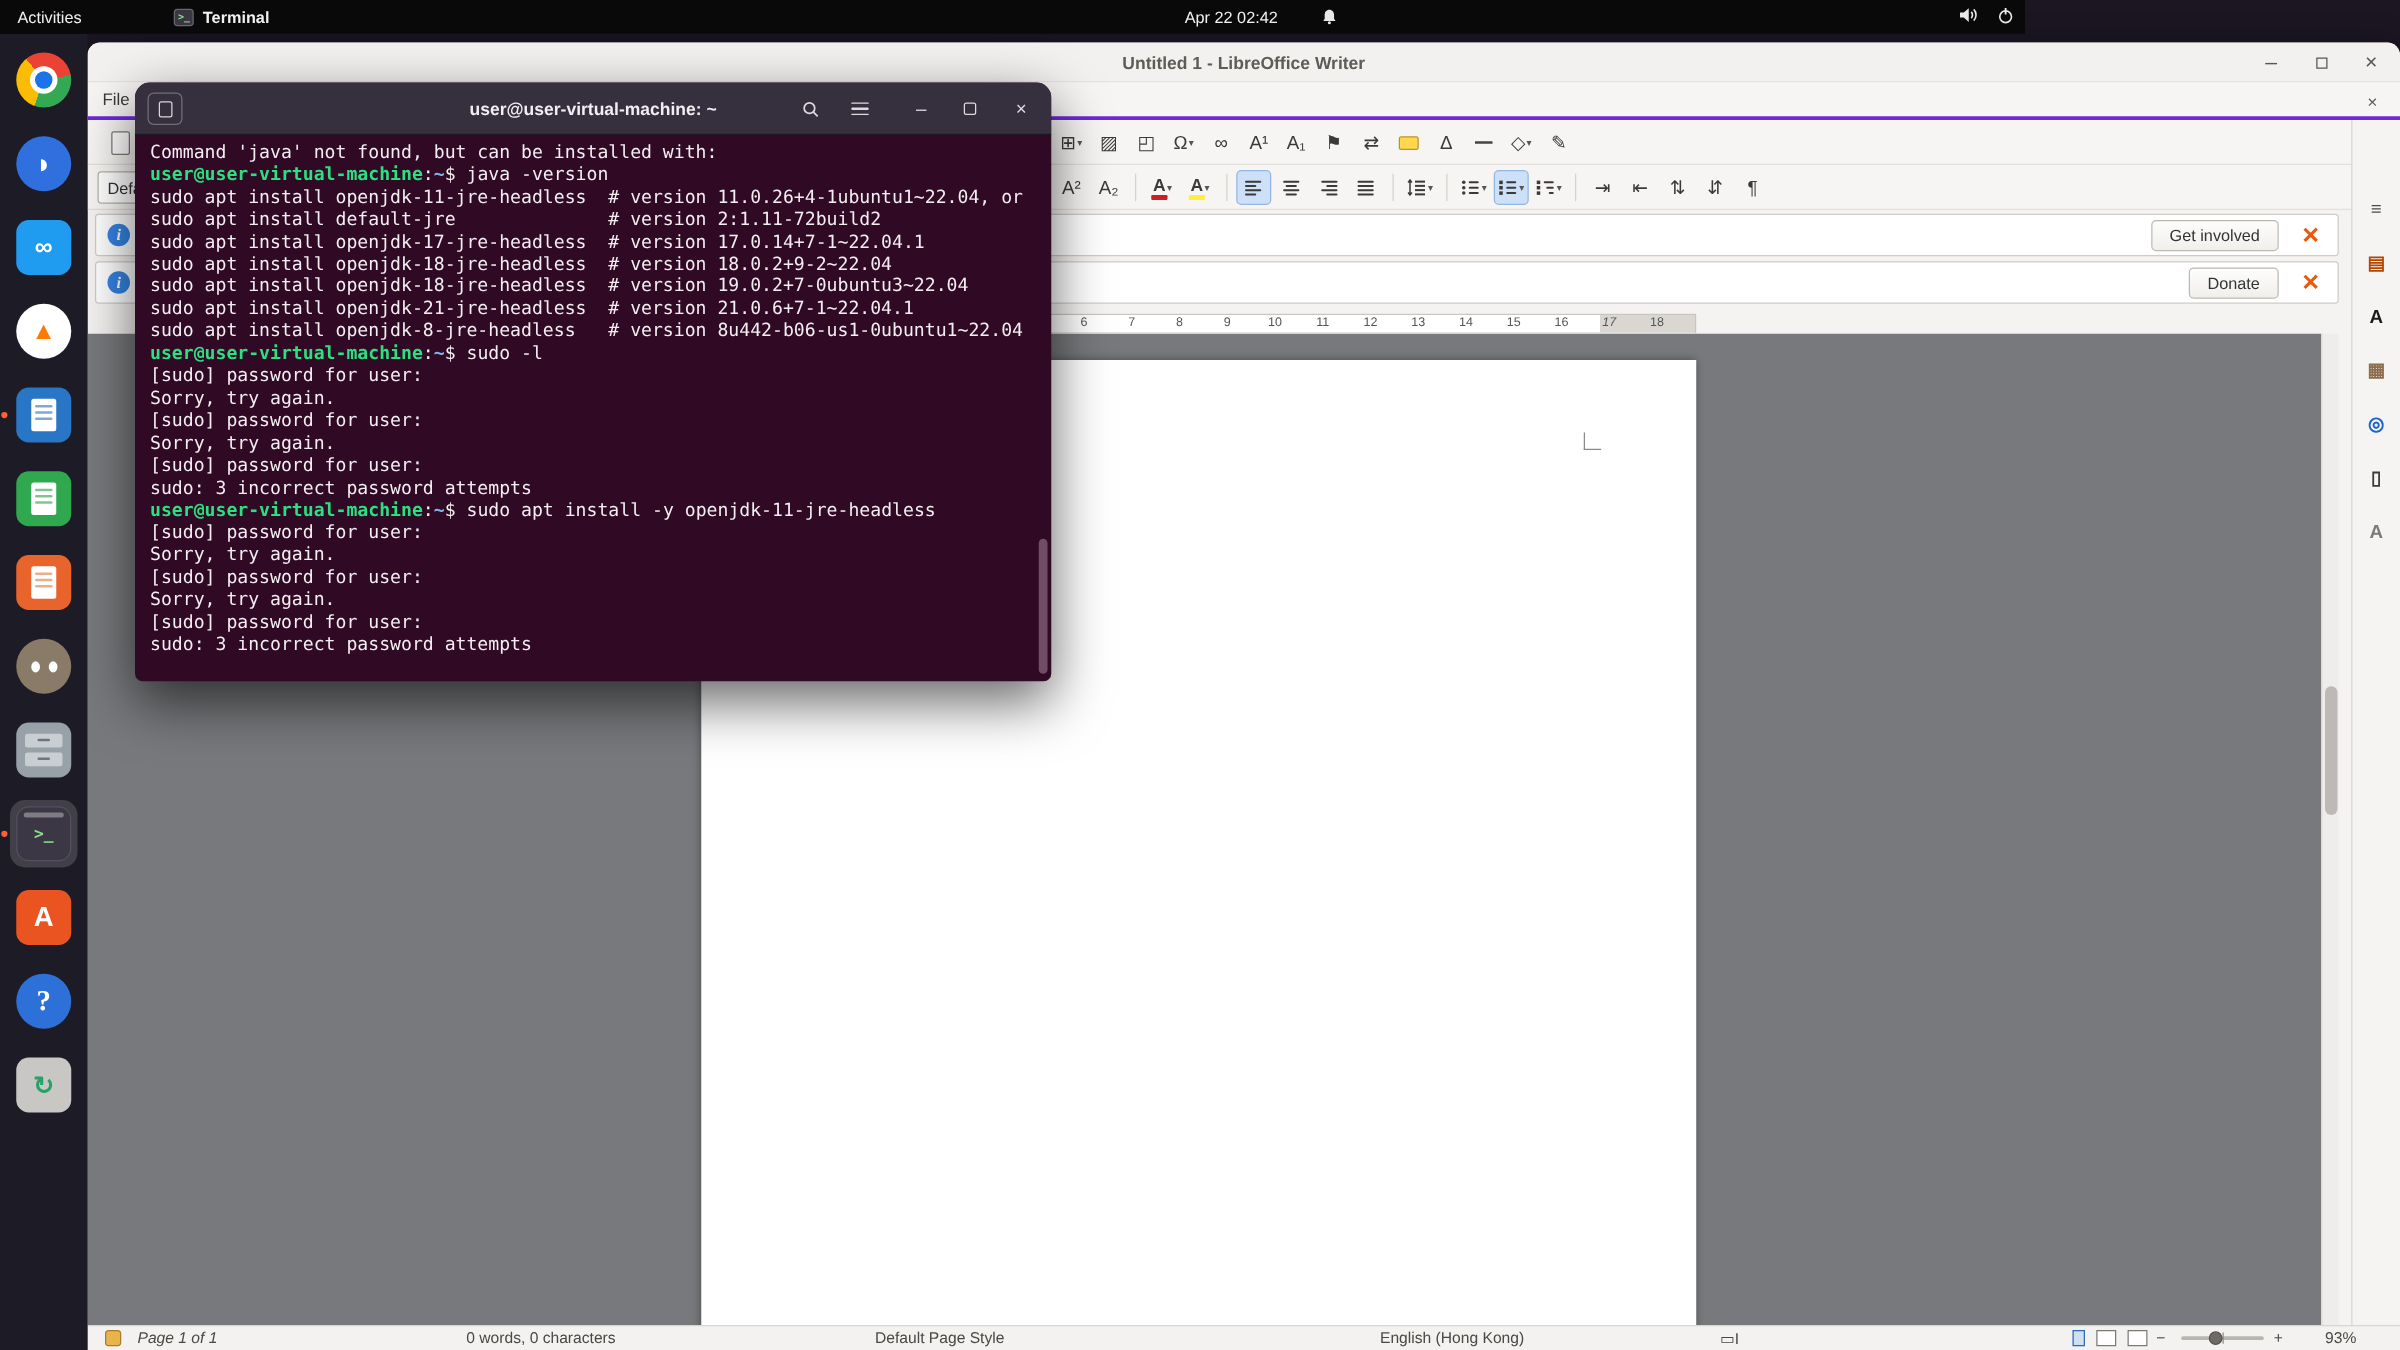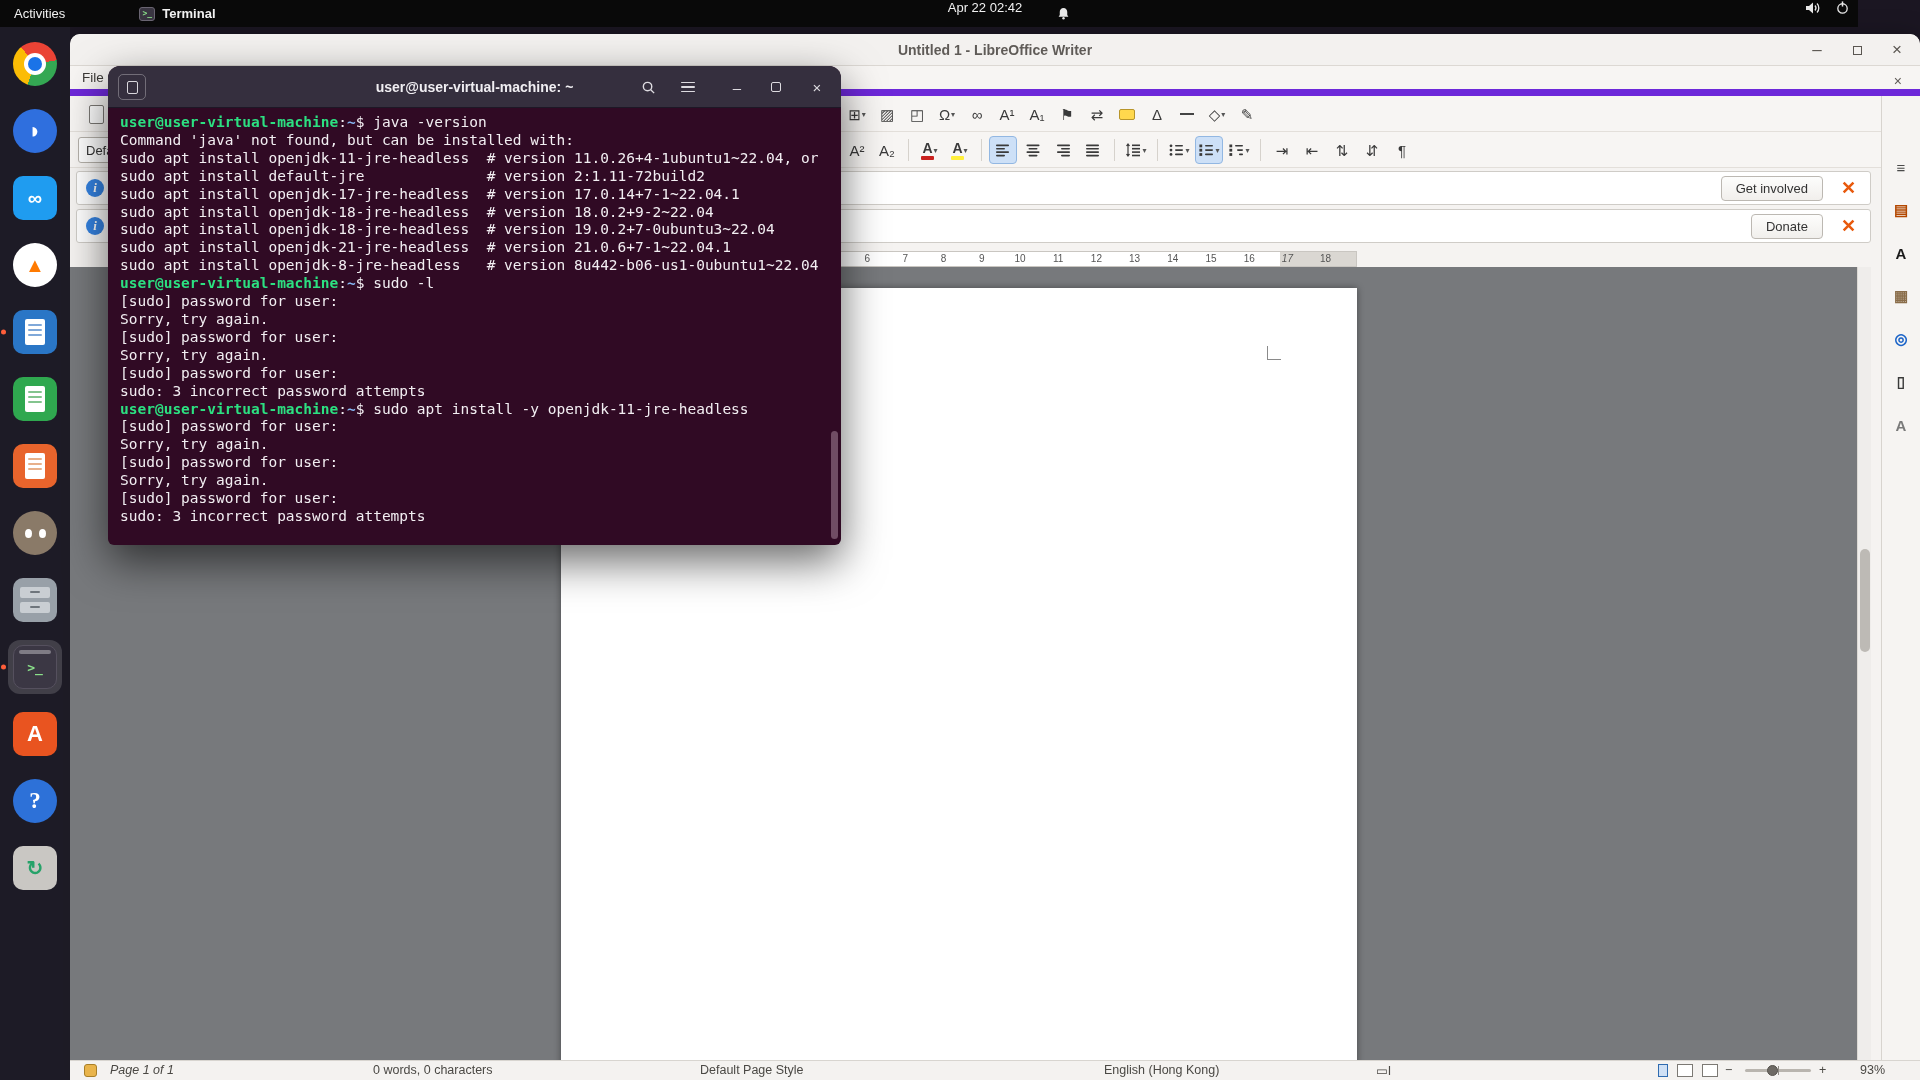--- a/index.html
+++ b/index.html
@@ -1,21 +1,21 @@
 <!DOCTYPE html>
 <html><head>
 <meta charset="utf-8">
 <style>
   * { margin:0; padding:0; box-sizing:border-box; }
   html,body { width:1920px; height:1080px; overflow:hidden; background:#1b1622;
               font-family:"Liberation Sans", sans-serif; }
 
   
-  #topbar { position:absolute; left:0; top:0; width:1858px; height:27px; background:#090909;
-            color:#f1f1f1; font-size:13px; display:flex; z-index:50; }
+  #topbar { position:absolute; left:0; top:0; width:1620px; height:27px; background:#090909;
+            color:#f1f1f1; font-size:13px; display:flex; align-items:center; z-index:50; }
   .tb-activities { padding:0 14px; height:100%; display:flex; align-items:center; cursor:default; }
   .tb-appind { display:flex; align-items:center; gap:7px; margin-left:60px; font-weight:bold; }
   .tb-appicon { width:16px; height:14px; background:#3a3642; border:1px solid #6a6572; border-radius:3px;
                 color:#8ae08a; font-family:"DejaVu Sans Mono",monospace; font-size:8px; line-height:12px; text-align:center; }
   .tb-clockwrap { position:absolute; left:985px; transform:translateX(-50%); display:flex; align-items:center; gap:6px; }
   .tb-bell { position:absolute; left:1056px; top:6px; }
   .tb-right { position:absolute; right:8px; display:flex; align-items:center; gap:14px; }
 
   
   #dock { position:absolute; left:0; top:27px; width:70px; height:1053px; background:rgba(30,28,38,0.97);
@@ -51,21 +51,21 @@
             border-radius:10px 10px 0 0; box-shadow:0 8px 30px rgba(0,0,0,.45); z-index:10; overflow:hidden; }
   .w-titlebar { position:absolute; left:0; top:0; right:0; height:32px; background:#f3f1ef;
                 border-bottom:1px solid #dcd8d3; border-radius:10px 10px 0 0; }
   .w-title { position:absolute; left:0; right:0; top:0; height:32px; display:flex; align-items:center;
              justify-content:center; font-size:14px; color:#5f5b57; font-weight:bold; }
   .w-controls { position:absolute; right:10px; top:3px; display:flex; gap:14px; }
   .w-ctl { width:26px; height:26px; display:flex; align-items:center; justify-content:center;
            color:#5a5651; font-size:17px; border-radius:50%; }
   .w-ctl .boxy { width:9px; height:9px; border:1.5px solid #5a5651; }
   .w-menubar { position:absolute; left:0; top:32px; right:0; height:30px; background:#f7f5f3;
-               border-bottom:7px solid #6d28d9; display:flex; align-items:center; font-size:13.5px; color:#3c3a37; }
+               border-bottom:3px solid #6d28d9; display:flex; align-items:center; font-size:13.5px; color:#3c3a37; }
   .menu-item { padding:4px 12px; border-radius:3px; }
   .close-doc { position:absolute; right:18px; top:7px; font-size:14px; color:#5f5b57; }
   .w-toolbar { position:absolute; left:0; right:0; height:36px; background:#f7f5f3; border-bottom:1px solid #e3dfda; }
   #toolbar1 { top:62px; } #toolbar2 { top:98px; }
   .tb-strip { position:absolute; top:4px; display:flex; align-items:center; gap:2px; }
   .tb-btn { height:28px; min-width:28px; padding:0 2px; display:flex; align-items:center; justify-content:center;
             border-radius:4px; color:#3a3a3a; font-size:14px; border:1px solid transparent; }
   .tb-btn.active { background:#cde0f7; border-color:#92b7e2; }
   .tb-btn .gly { font-size:15px; line-height:1; }
   .dd { font-size:8px; color:#555; margin-left:1px; }
@@ -564,22 +564,22 @@
           <i></i>
         </span>
     </span>
     <span class="t-btn" style="left:616px;">–</span>
     <span class="t-btn" style="left:655px;">
         <span class="boxy"></span>
       </span>
     <span class="t-btn" style="left:696px;">×</span>
   </div>
   <div id="term-body">
+      <div class="term-line"><span class="t-fg">Command 'java' not found, but can be installed with:</span></div>
       <div class="term-line"><span class="t-user">user@user-virtual-machine</span><span class="t-fg">:</span><span class="t-path">~</span><span class="t-fg">$ </span><span class="t-fg">java -version</span></div>
-      <div class="term-line"><span class="t-fg">Command 'java' not found, but can be installed with:</span></div>
       <div class="term-line"><span class="t-fg">sudo apt install openjdk-11-jre-headless  # version 11.0.26+4-1ubuntu1~22.04, or</span></div>
       <div class="term-line"><span class="t-fg">sudo apt install default-jre              # version 2:1.11-72build2</span></div>
       <div class="term-line"><span class="t-fg">sudo apt install openjdk-17-jre-headless  # version 17.0.14+7-1~22.04.1</span></div>
       <div class="term-line"><span class="t-fg">sudo apt install openjdk-18-jre-headless  # version 18.0.2+9-2~22.04</span></div>
       <div class="term-line"><span class="t-fg">sudo apt install openjdk-18-jre-headless  # version 19.0.2+7-0ubuntu3~22.04</span></div>
       <div class="term-line"><span class="t-fg">sudo apt install openjdk-21-jre-headless  # version 21.0.6+7-1~22.04.1</span></div>
       <div class="term-line"><span class="t-fg">sudo apt install openjdk-8-jre-headless   # version 8u442-b06-us1-0ubuntu1~22.04</span></div>
       <div class="term-line"><span class="t-user">user@user-virtual-machine</span><span class="t-fg">:</span><span class="t-path">~</span><span class="t-fg">$ </span><span class="t-fg">sudo -l</span></div>
       <div class="term-line"><span class="t-fg">[sudo] password for user: </span></div>
       <div class="term-line"><span class="t-fg">Sorry, try again.</span></div>

